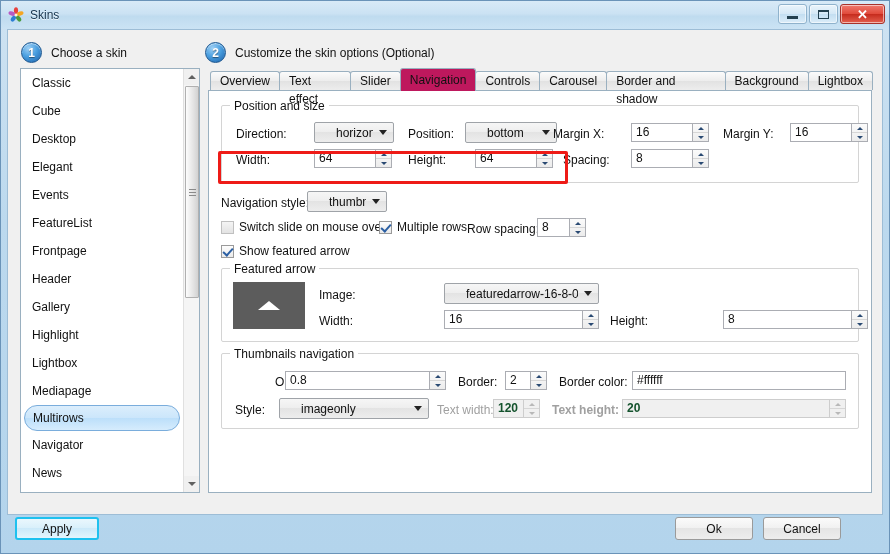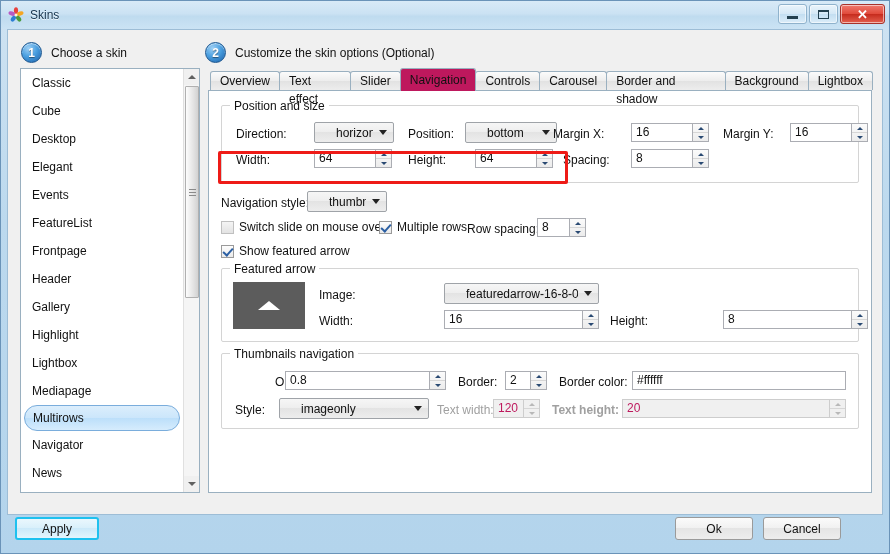--- a/index.html
+++ b/index.html
@@ -173,21 +173,21 @@
   .txt {
     height: 19px;
     border: 1px solid #abadb3;
     background: #fff;
     font-size: 12px; color: #111;
     padding: 0 1px 0 4px;
     line-height: 17px;
     display: flex; align-items: center;
     font-family: "Liberation Sans", sans-serif;
   }
-  .txt.disabled { background: #f0f0f0; color: #be185d; border-color: #cdcdcd; }
+  .txt.disabled { background: #f0f0f0; color: #14532d; border-color: #cdcdcd; font-weight: bold; }
 
   
   .spin-wrap { display: inline-flex; position: relative; }
   .spin-btns {
     width: 16px; height: 19px;
     border: 1px solid #abadb3; border-left: none;
     background: linear-gradient(to bottom, #fbfbfb, #ececec);
     display: flex; flex-direction: column;
   }
   .spin-btns div {

